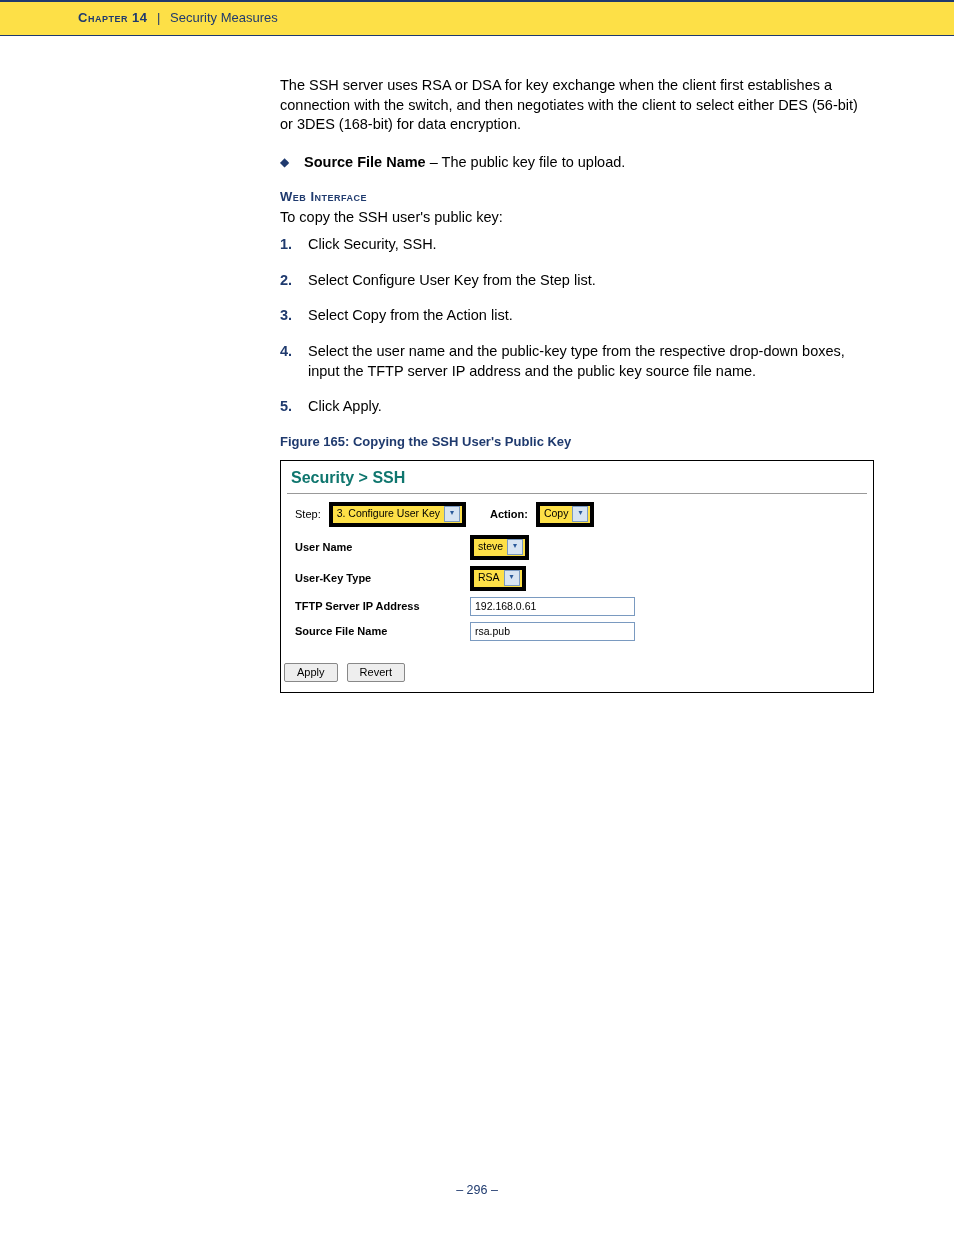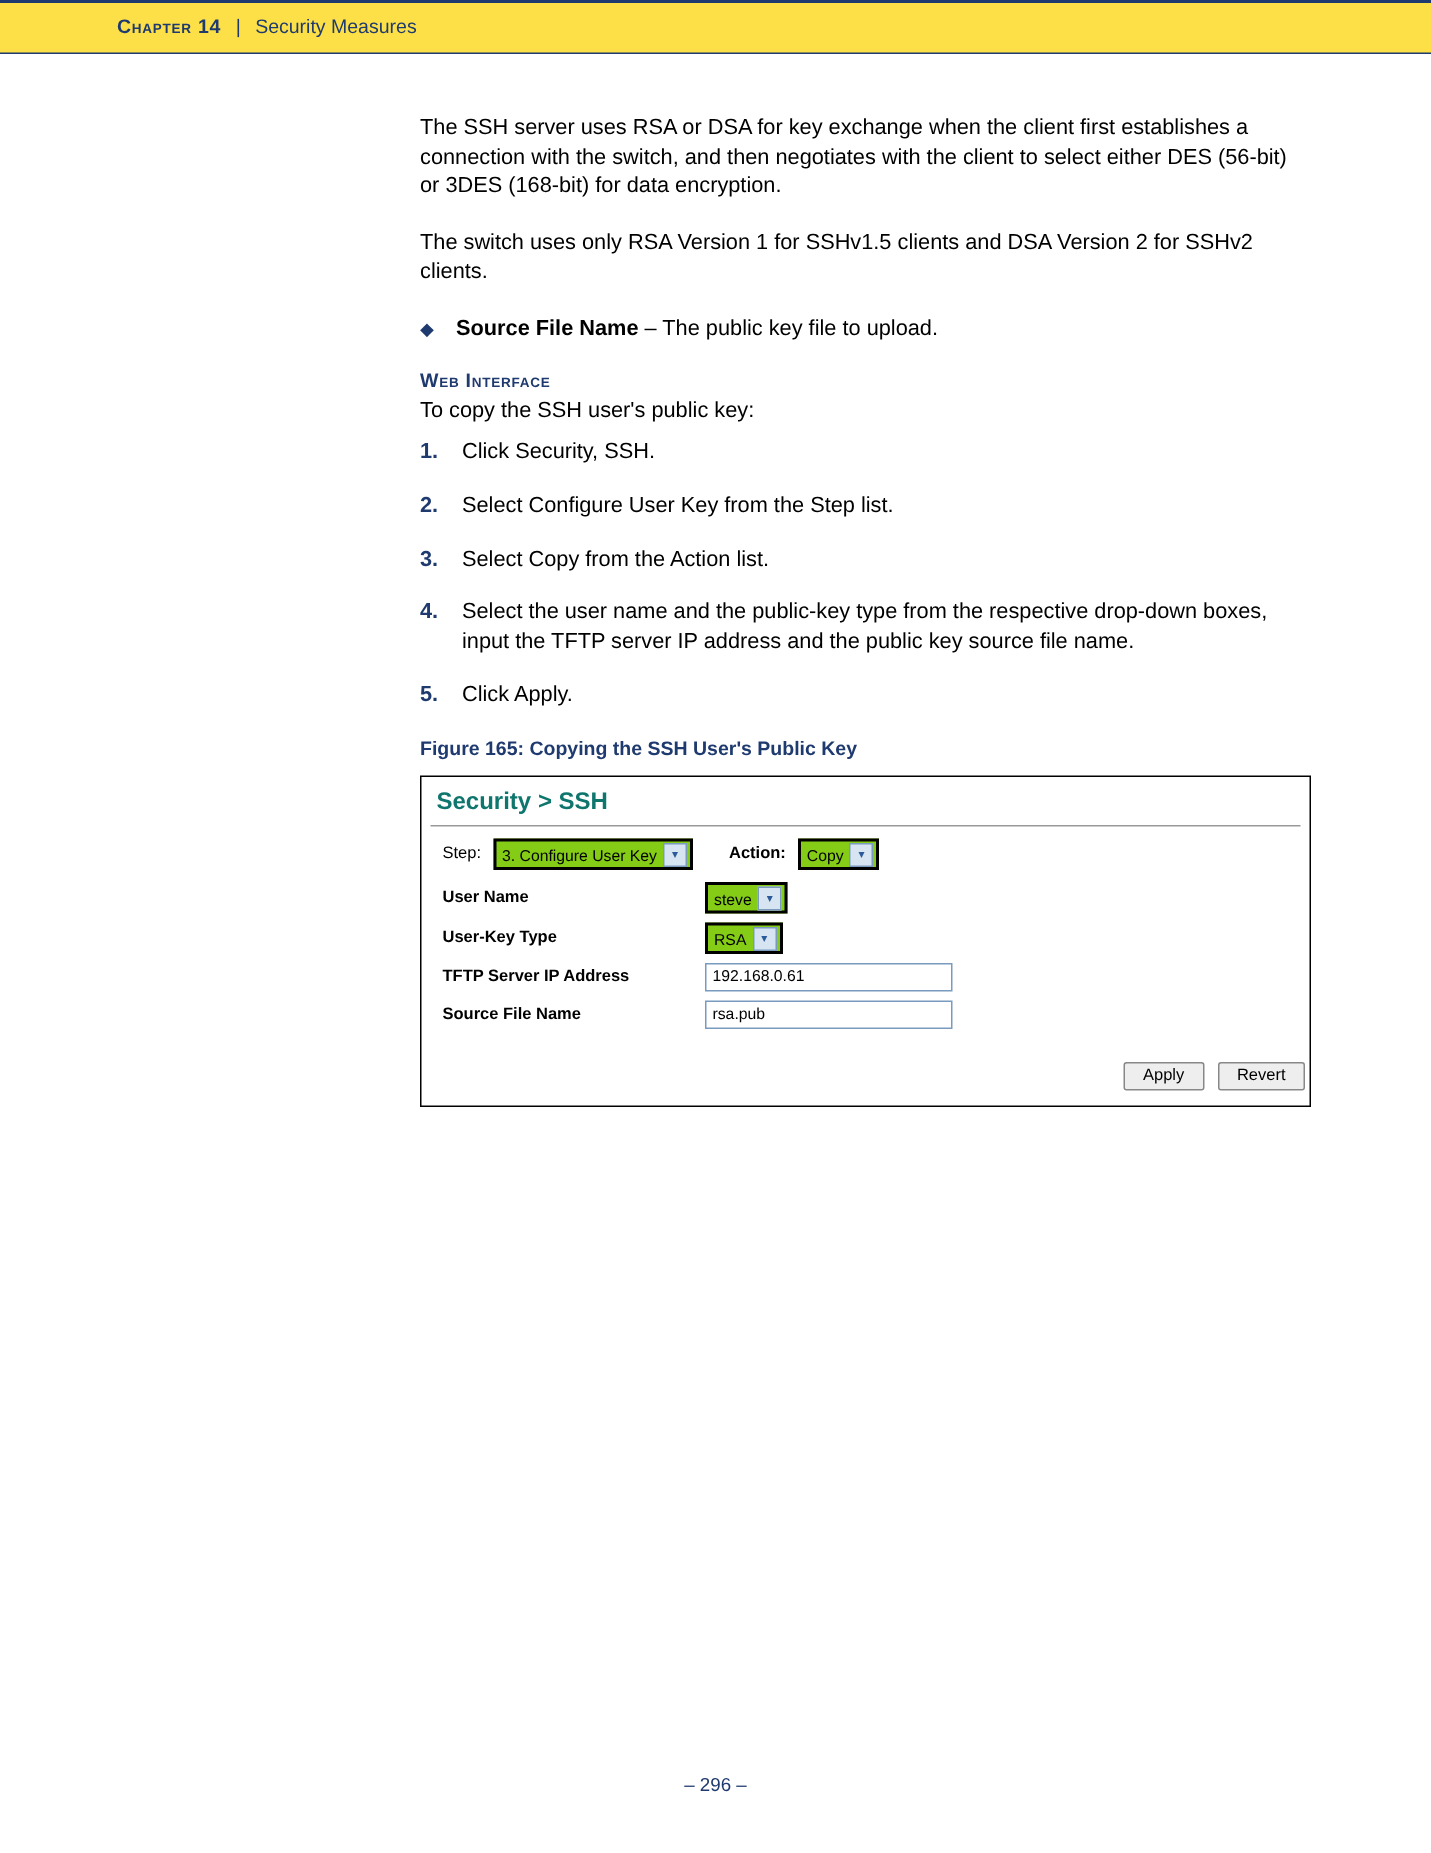--- a/index.html
+++ b/index.html
@@ -71,40 +71,40 @@
   .ss-title {
     color: #0f766e;
     font-weight: bold;
     padding: 6px 10px 4px 10px;
     font-size: 16px;
   }
   .ss-divider { border-top: 1px solid #999; margin: 0 6px 6px 6px; }
   .ss-row1 { padding: 2px 10px 8px 14px; display: flex; align-items: center; gap: 8px; }
   .ss-label { font-size: 11px; }
   .ss-select {
-    display: inline-flex; align-items: flex-end;
-    border: 2px solid #000000; background: #84cc16;
+    display: inline-flex; align-items: flex-start;
+    border: 4px solid #000000; background: #fde047;
     height: 17px; padding: 0 2px 0 4px;
     font-size: 10.5px; color: #000;
   }
   .ss-select .arrow {
     margin-left: 4px; width: 14px; height: 14px;
     background: #d7e4f2; border: 1px solid #7a9ac0;
     display: inline-flex; align-items: center; justify-content: center;
     font-size: 8px; color: #2a5a9a;
   }
   .ss-form { padding: 0 14px 10px 14px; }
   .ss-form-row { display: flex; align-items: center; margin-bottom: 6px; }
   .ss-form-row .flabel { width: 175px; font-weight: bold; font-size: 11px; }
   .ss-input {
     border: 1px solid #7a9ac0; background: #fff;
     height: 17px; padding: 0 4px; font-size: 10.5px;
     width: 155px; display: inline-flex; align-items: center;
   }
-  .ss-buttons { text-align: right; padding: 6px 0 10px 0; }
+  .ss-buttons { text-align: left; padding: 6px 0 10px 0; }
   .ss-btn {
     display: inline-block;
     border: 1px solid #888; background: #eee;
     padding: 1px 12px; font-size: 11px; margin: 0 3px;
     border-radius: 2px;
   }
   .page-num {
     position: absolute;
     bottom: 38px;
     width: 100%;
@@ -120,21 +120,20 @@
   <div class="header-band">
     <div class="header-line1">
       <span class="chapter">Chapter 14</span>
       <span class="sep">|</span>
       <span class="title">Security Measures</span>
     </div>
   </div>
 
   <div class="content">
     <p>The SSH server uses RSA or DSA for key exchange when the client first establishes a connection with the switch, and then negotiates with the client to select either DES (56-bit) or 3DES (168-bit) for data encryption.</p>
-    <p>The switch uses only RSA Version 1 for SSHv1.5 clients and DSA Version 2 for SSHv2 clients.</p>
 
     <ul class="bullets">
       <li>
         <strong>Source File Name</strong><span> – The public key file to upload.</span>
       </li>
     </ul>
 
     <div class="subhead">Web Interface</div>
     <div>To copy the SSH user's public key:</div>
 

